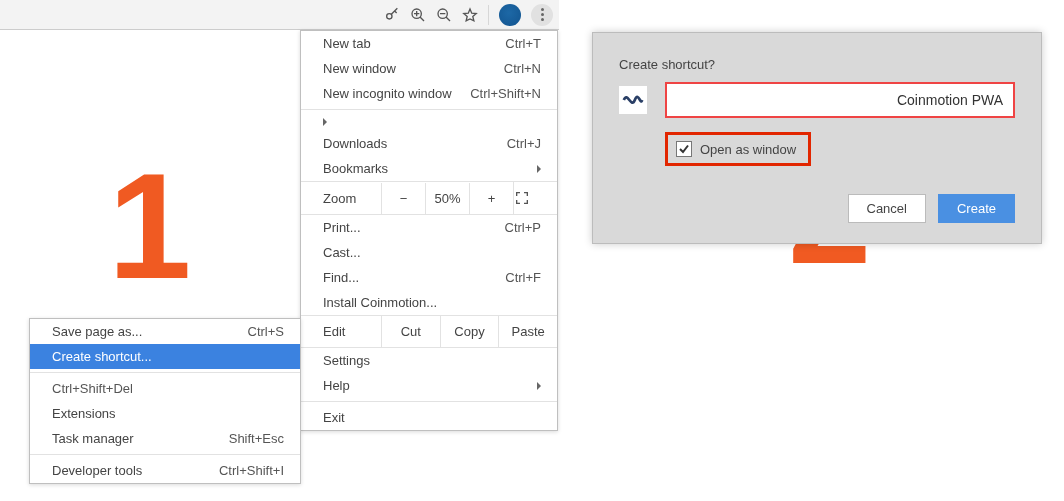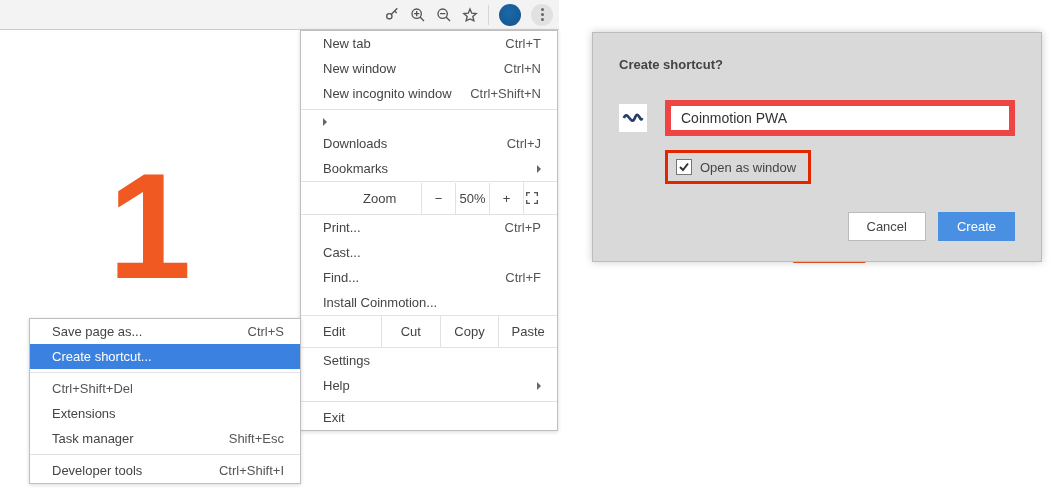--- a/index.html
+++ b/index.html
@@ -71,21 +71,21 @@
     background: #3b82e0;
     color: #fff;
   }
   .mi.highlighted .chevron { border-left-color:#fff; }
   .sep { height:1px; background:#e2e2e2; margin: 3px 0; }
   .zoom-row {
     display:flex; align-items:center;
     border-bottom:1px solid #e2e2e2;
     border-top: 1px solid #e2e2e2;
   }
-  .zoom-row .zlabel { padding: 8px 16px 8px 22px; flex:0 0 80px;margin-left:40px; }
+  .zoom-row .zlabel { padding: 8px 16px 8px 22px; flex:0 0 80px; }
   .zoom-row .cell { flex:1; text-align:center; padding:8px 0; border-left:1px solid #e2e2e2; }
   .edit-row {
     display:flex; align-items:center;
     border-top: 1px solid #e2e2e2;
     border-bottom: 1px solid #e2e2e2;
   }
   .edit-row .elabel { padding: 8px 16px 8px 22px; flex:0 0 80px; }
   .edit-row .cell { flex:1; text-align:center; padding:8px 0; border-left:1px solid #e2e2e2; }
 
   
@@ -117,41 +117,41 @@
     top: 32px;
     left: 592px;
     width: 450px;
     background: #d9d9d9;
     border: 1px solid #bcbcbc;
     box-shadow: 0 0 8px rgba(0,0,0,0.2);
     padding: 24px 26px 20px;
   }
   .dialog-title {
     color:#444;
-    margin-bottom: 28px;
-    font-weight: bold;
+    margin-bottom: 10px;
   }
   .dialog-row {
     display:flex; align-items:center; gap:18px;
     margin-bottom: 14px;
   }
   .dialog-icon {
     width: 28px; height: 28px; background:#fff;
     display:flex; align-items:center; justify-content:center;
   }
   .dialog-icon svg { width:22px; height:22px; }
   .name-input {
     flex:1;
-    border: 6px solid #ef4444;
+    border: 2px solid #ef4444;
     background:#fff;
     height: 36px;
     padding: 6px 10px;
     font-size: 14px;
     color:#333;
     outline:none;
+    text-align:right;
   }
   .cb-row {
     display:inline-flex; align-items:center; gap:8px;
     border: 3px solid #e22600;
     padding: 6px 12px 6px 8px;
     margin-left: 46px;
   }
   .cb-box {
     width:16px; height:16px; border:1px solid #777; background:#fff;
     display:flex; align-items:center; justify-content:center;

